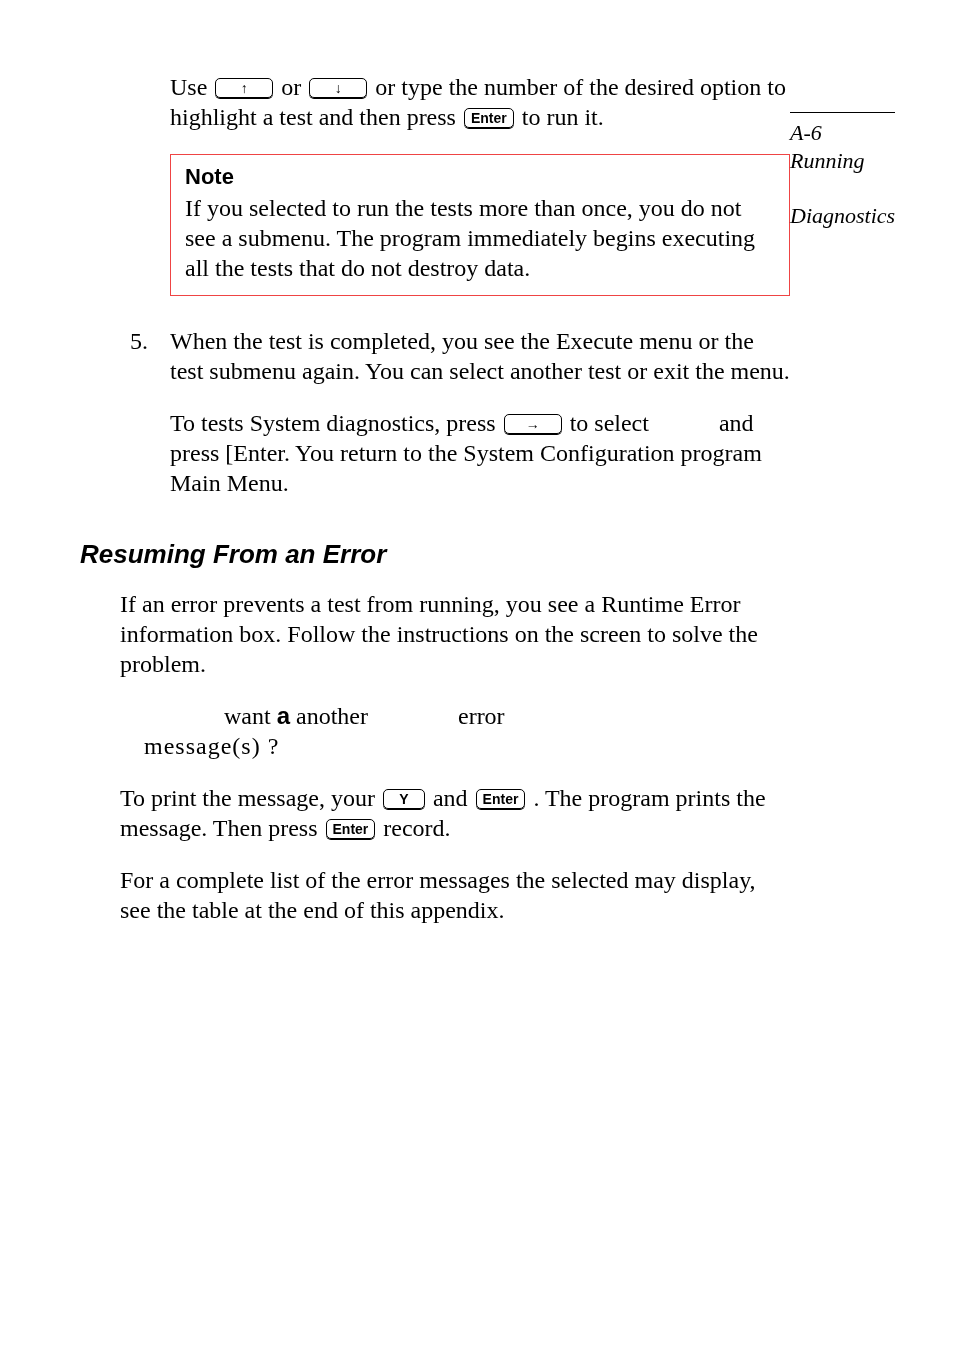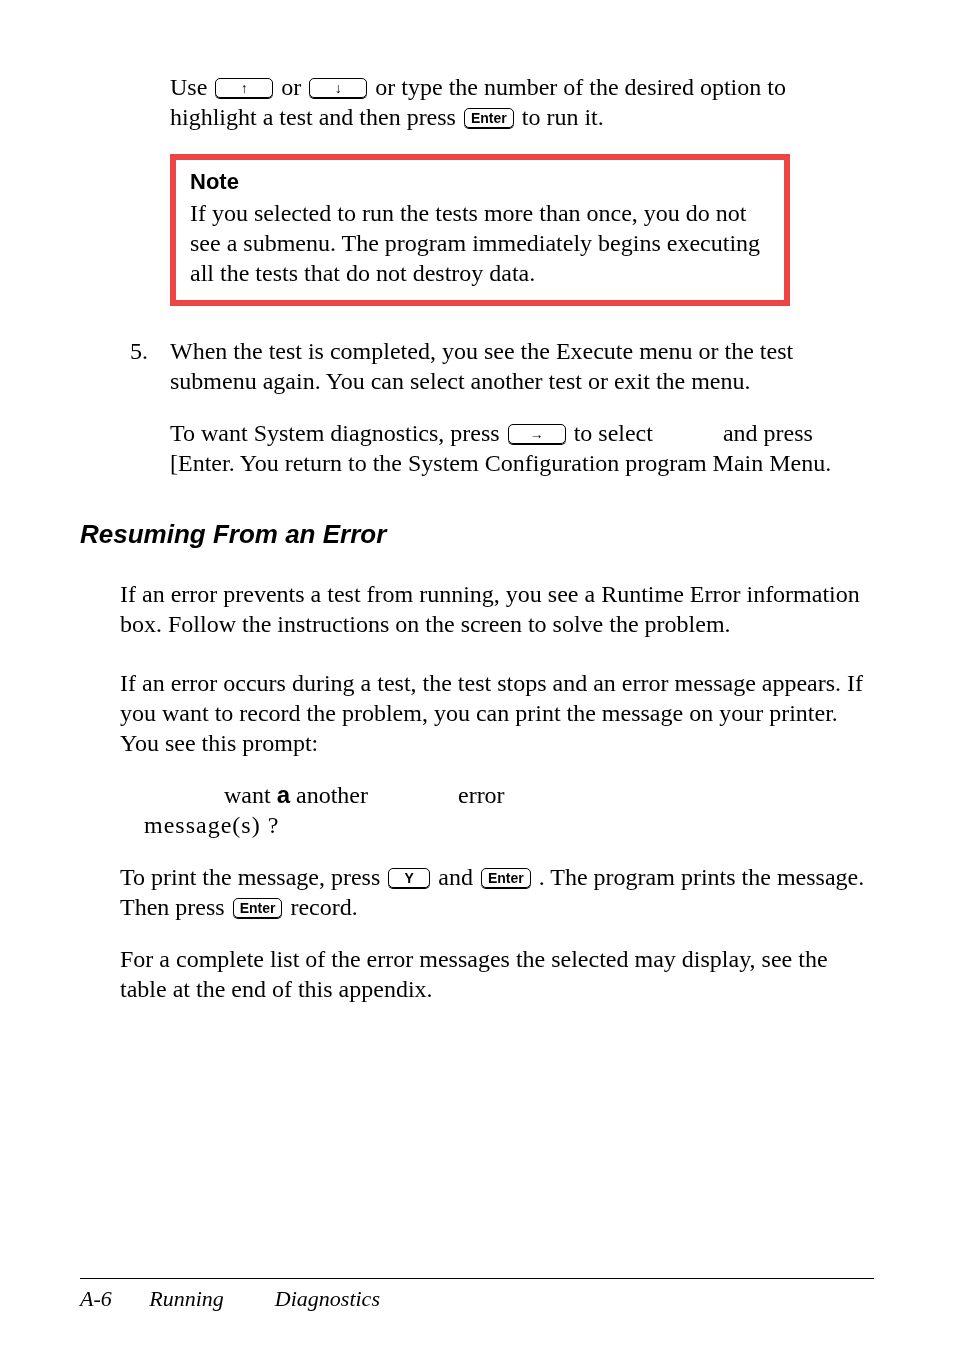--- a/index.html
+++ b/index.html
@@ -11,39 +11,39 @@
     width: 954px;
     height: 1352px;
     box-sizing: border-box;
     padding: 72px 80px 40px 80px;
     font-size: 24px;
     line-height: 1.25;
   }
   .page {
     height: 100%;
     display: flex;
-    flex-direction: column;
+    flex-direction: row;
   }
   .content {
     flex: 1;
   }
   .indent1 {
     margin-left: 90px;
   }
   .indent-num {
     display: flex;
     margin-left: 50px;
     margin-top: 30px;
   }
   .indent-num .num {
     width: 40px;
     flex-shrink: 0;
   }
   .note-box {
-    border: 6px solid #ef4444;
+    border: 1px solid #ef4444;
     margin: 22px 0 18px 90px;
     padding: 8px 14px 12px 14px;
     width: 620px;
     box-sizing: border-box;
   }
   .note-title {
     font-family: "Arial Black", Arial, sans-serif;
     font-weight: 900;
     font-size: 22px;
     margin-bottom: 2px;
@@ -71,21 +71,21 @@
     font-weight: 700;
     font-style: italic;
     font-size: 26px;
     margin: 40px 0 18px 0;
   }
   p {
     margin: 0;
   }
   .para {
     margin-left: 40px;
-    margin-top: 29px;
+    margin-top: 19px;
   }
   .para2 {
     margin-left: 40px;
     margin-top: 22px;
   }
   .prompt {
     margin-left: 60px;
     margin-top: 22px;
     font-family: "Book Antiqua", Palatino, Georgia, serif;
   }
@@ -139,48 +139,47 @@
     <div class="note-box">
       <div class="note-title">Note</div>
       <div>If you selected to run the tests more than once, you do not see a submenu. The program immediately begins executing all the tests that do not destroy data.</div>
     </div>
 
     <div class="indent-num">
       <div class="num">5.</div>
       <div>
         <p>When the test is completed, you see the Execute menu or the test submenu again. You can select another test or exit the menu.</p>
         <p style="margin-top:22px;">
-          <span>To want System diagnostics, press </span>
+          <span>To tests System diagnostics, press </span>
           <span class="key key-wide">→</span>
           <span>  to select</span>
           <span class="gap-right"></span>
           <span>and press [Enter. You return to the System Configuration program Main Menu.</span>
         </p>
       </div>
     </div>
 
     <h2 class="section">Resuming From an Error</h2>
 
     <p class="para">If an error prevents a test from running, you see a Runtime Error information box. Follow the instructions on the screen to solve the problem.</p>
 
-    <p class="para">If an error occurs during a test, the test stops and an error message appears. If you want to record the problem, you can print the message on your printer. You see this prompt:</p>
 
     <div class="prompt">
       <span class="gap-mid"></span>
       <span>want </span>
       <span class="bold-a">a</span>
       <span> another</span>
       <span class="gap-mid"></span>
       <span>error</span>
     </div>
     <div class="prompt-line2">message(s)  ?</div>
 
 
     <p class="para2">
-      <span>To print the message, press </span>
+      <span>To print the message, your </span>
       <span class="key">Y</span>
       <span> and </span>
       <span class="key">Enter</span>
       <span>. The program prints the message. Then press </span>
       <span class="key">Enter</span>
       <span> record.</span>
     </p>
 
     <p class="para2">For a complete list of the error messages the selected may display, see the table at the end of this appendix.</p>
 

